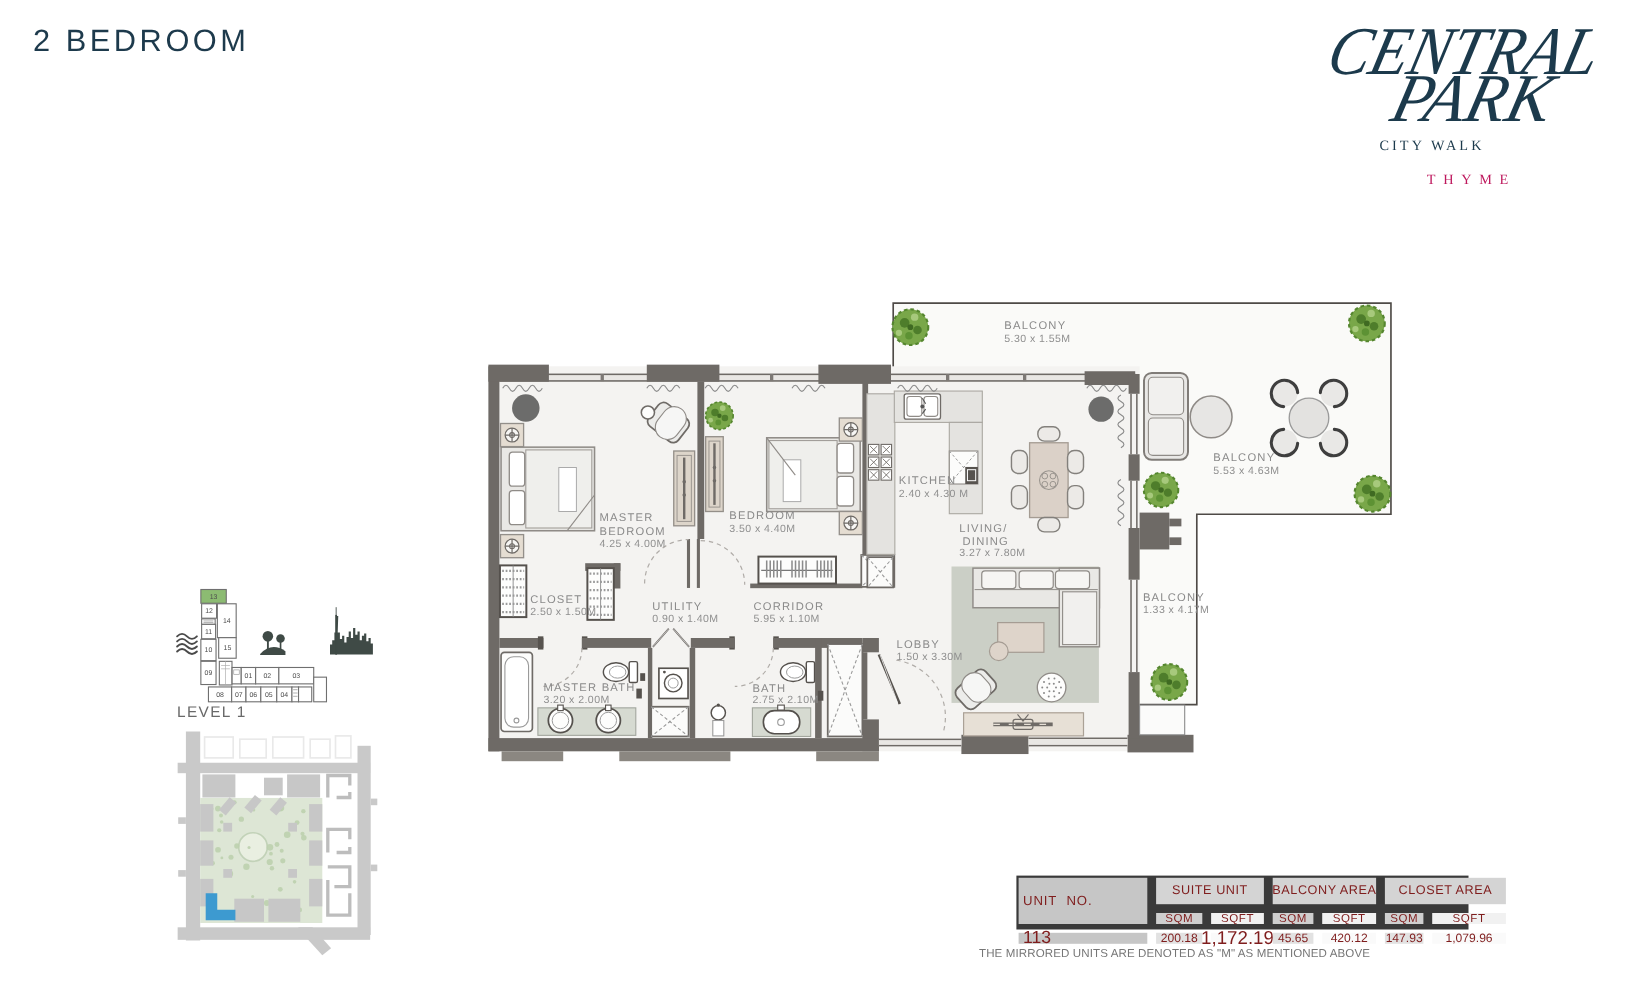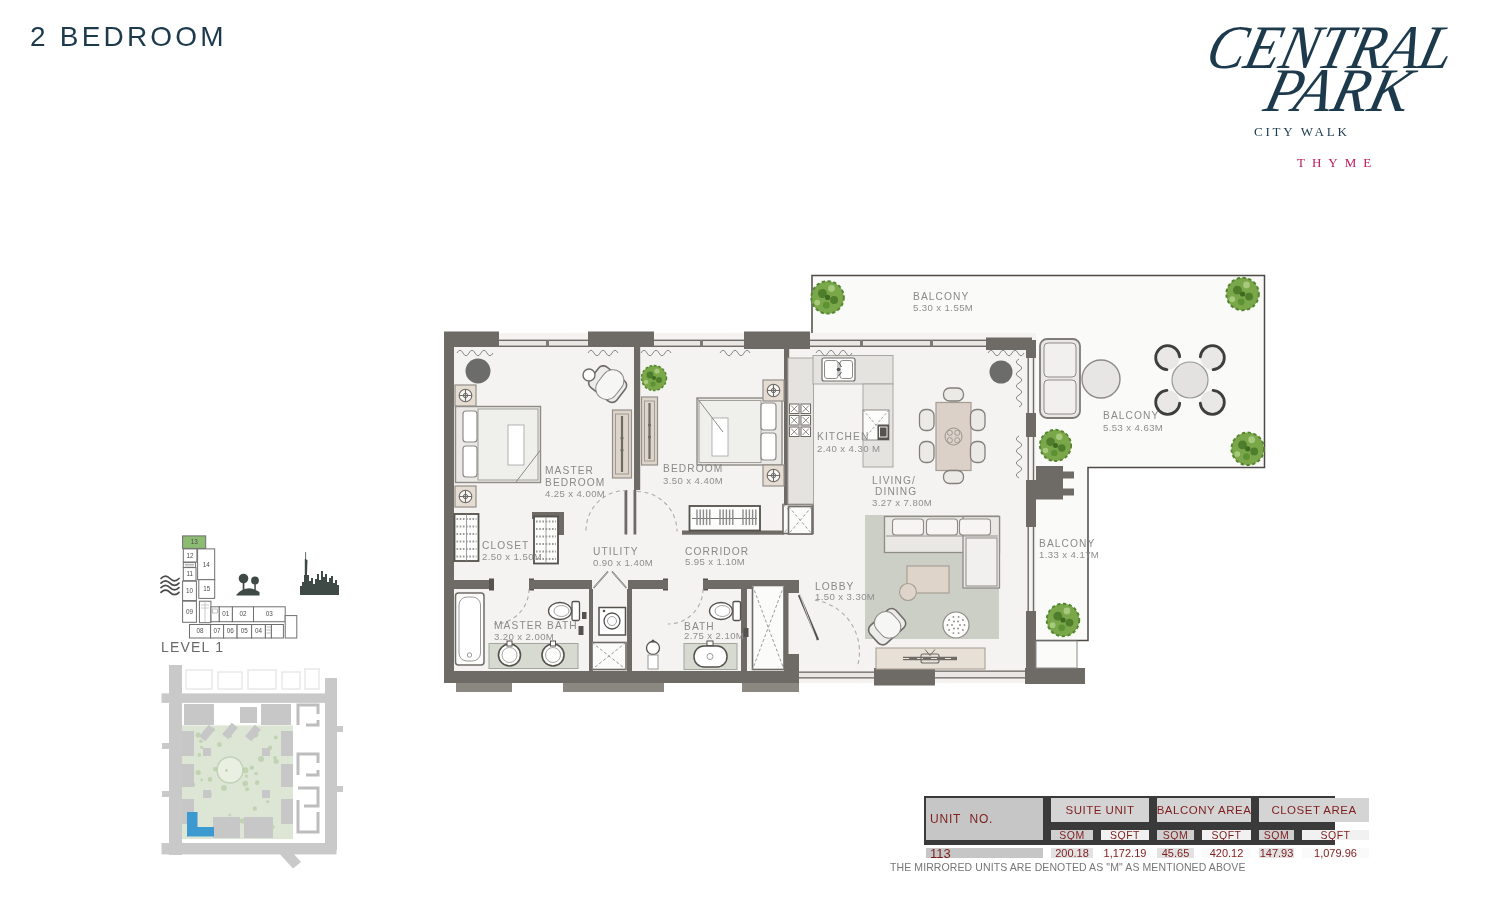--- a/index.html
+++ b/index.html
@@ -492,21 +492,21 @@
  <div style="grid-row:1/3;background:#c6c6c6;display:flex;align-items:center;font-size:12px;letter-spacing:0.8px;padding-left:4px">UNIT&nbsp; NO.</div>
  <div style="grid-column:2/4;background:#d4d4d4;display:flex;align-items:center;justify-content:center;font-size:11.5px;letter-spacing:0.5px;white-space:nowrap">SUITE UNIT</div>
  <div style="grid-column:4/6;background:#d4d4d4;display:flex;align-items:center;justify-content:center;font-size:11.5px;letter-spacing:0.5px;white-space:nowrap">BALCONY AREA</div>
  <div style="grid-column:6/8;background:#d4d4d4;display:flex;align-items:center;justify-content:center;font-size:11.5px;letter-spacing:0.5px;white-space:nowrap">CLOSET AREA</div>
  <div style="background:#cfcfcf;display:flex;align-items:center;justify-content:center;font-size:10.5px;letter-spacing:0.5px">SQM</div>
  <div style="background:#f1f1f1;display:flex;align-items:center;justify-content:center;font-size:10.5px;letter-spacing:0.5px">SQFT</div>
  <div style="background:#cfcfcf;display:flex;align-items:center;justify-content:center;font-size:10.5px;letter-spacing:0.5px">SQM</div>
  <div style="background:#f1f1f1;display:flex;align-items:center;justify-content:center;font-size:10.5px;letter-spacing:0.5px">SQFT</div>
  <div style="background:#cfcfcf;display:flex;align-items:center;justify-content:center;font-size:10.5px;letter-spacing:0.5px">SQM</div>
  <div style="background:#f1f1f1;display:flex;align-items:center;justify-content:center;font-size:10.5px;letter-spacing:0.5px">SQFT</div>
- <div style="background:#c6c6c6;display:flex;align-items:center;font-size:13px;padding-left:4px">113</div>
+ <div style="background:#c6c6c6;display:flex;align-items:center;font-size:16px;padding-left:4px">113</div>
  <div style="background:#e2e2e2;display:flex;align-items:center;justify-content:center;font-size:11px">200.18</div>
- <div style="background:#fafafa;display:flex;align-items:center;justify-content:center;font-size:11px">1,172.19</div>
+ <div style="background:#fafafa;display:flex;align-items:center;justify-content:center;font-size:17px">1,172.19</div>
  <div style="background:#e2e2e2;display:flex;align-items:center;justify-content:center;font-size:11px">45.65</div>
  <div style="background:#fafafa;display:flex;align-items:center;justify-content:center;font-size:11px">420.12</div>
  <div style="background:#e2e2e2;display:flex;align-items:center;justify-content:center;font-size:11px">147.93</div>
  <div style="background:#fafafa;display:flex;align-items:center;justify-content:center;font-size:11px">1,079.96</div>
 </div>
 <div class="abs" style="left:890px;top:861px;font-size:10.5px;color:#767676;letter-spacing:0.1px">THE MIRRORED UNITS ARE DENOTED AS "M" AS MENTIONED ABOVE</div>
 
 </body></html>

